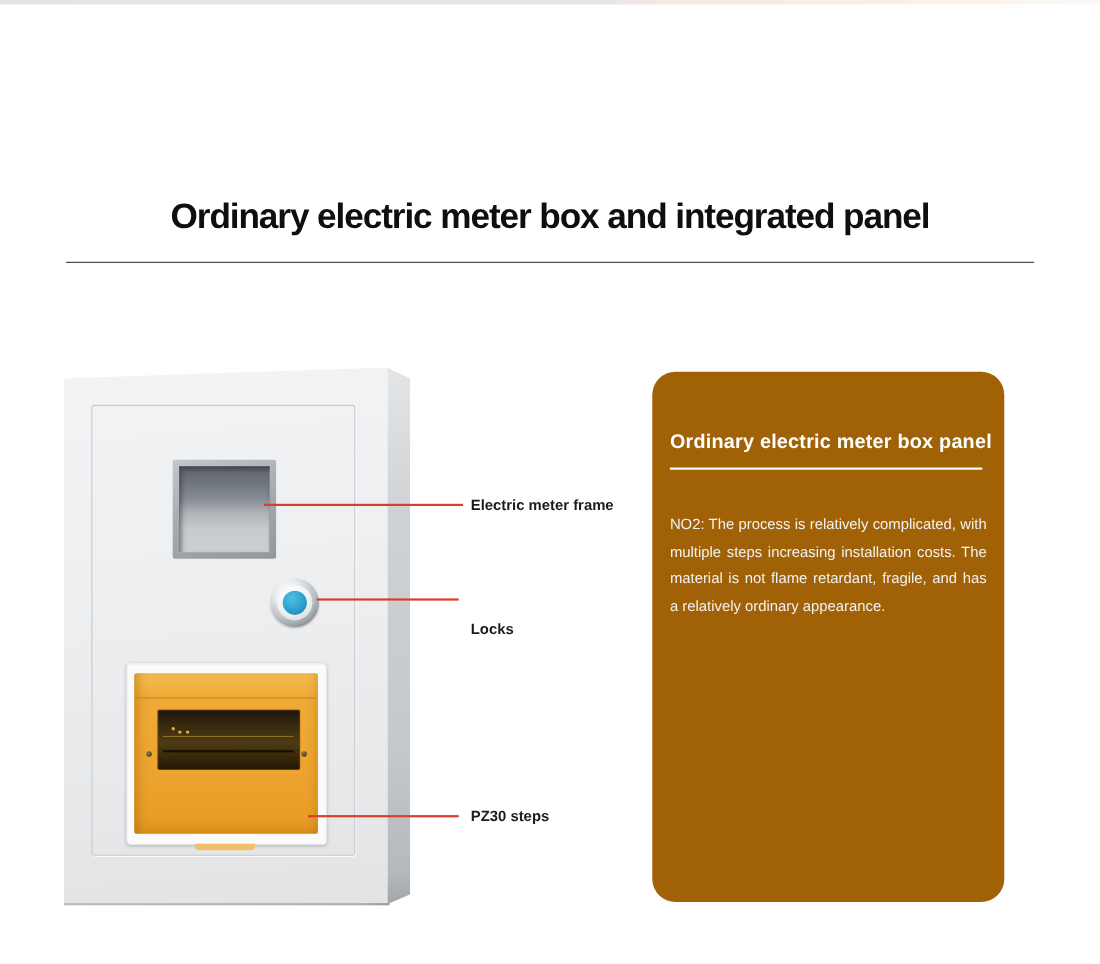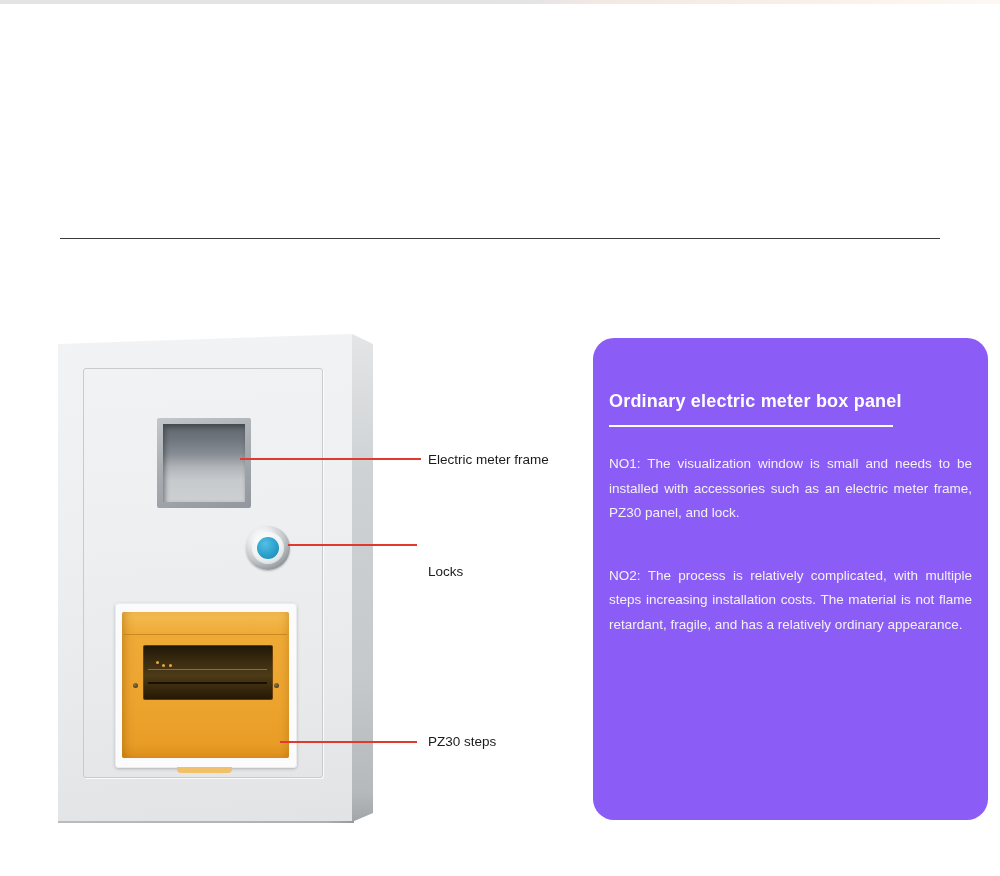--- a/index.html
+++ b/index.html
@@ -121,31 +121,31 @@
     background: #f0c06a; border-radius: 0 0 4px 4px;
   }
 
   
   .callout-line { position: absolute; height: 2px; background: #e0392e; }
   .callout-line.l1 { left: 240px; top: 458px; width: 181px; }
   .callout-line.l2 { left: 288px; top: 544px; width: 129px; }
   .callout-line.l3 { left: 280px; top: 741px; width: 137px; }
   .callout-label {
     position: absolute; left: 428px;
-    font-size: 13.5px; font-weight: normal; color: #1b1b1b;
+    font-size: 13.5px; font-weight: bold; color: #1b1b1b;
     white-space: nowrap;
   }
   .callout-label.c1 { top: 452px; }
   .callout-label.c2 { top: 564px; }
   .callout-label.c3 { top: 734px; }
 
   
   .info-panel {
-    position: absolute; left: 593px; top: 338px; width: 395px; height: 482px;
-    background: #8b5cf6; border-radius: 21px;
+    position: absolute; left: 593px; top: 338px; width: 320px; height: 482px;
+    background: #a16207; border-radius: 21px;
     padding: 0 16px; box-sizing: border-box;
     color: #f2f2f2;
   }
   .info-heading {
     margin: 53px 0 0 0;
     font-size: 18px; font-weight: bold; color: #ffffff;
     letter-spacing: 0.2px; white-space: nowrap;
   }
   .info-underline { margin-top: 13px; width: 284px; height: 2px; background: #ffffff; }
   .info-paragraph {
@@ -155,20 +155,21 @@
   }
   .info-paragraph.second { margin-top: 38px; }
 </style>
 </head>
 <body>
 
 <div class="canvas">
 
   <div class="top-strip"></div>
 
+  <div class="page-title">Ordinary electric meter box and integrated panel</div>
   <div class="title-divider"></div>
 
   <div class="meter-box">
     <div class="side-face"></div>
     <div class="front-face">
       <div class="door-seam"></div>
 
       <div class="meter-window">
         <div class="meter-glass"></div>
       </div>
@@ -201,17 +202,16 @@
   <div class="callout-line l2"></div>
   <div class="callout-line l3"></div>
 
   <div class="callout-label c1">Electric meter frame</div>
   <div class="callout-label c2">Locks</div>
   <div class="callout-label c3">PZ30 steps</div>
 
   <div class="info-panel">
     <h2 class="info-heading">Ordinary electric meter box panel</h2>
     <div class="info-underline"></div>
-    <p class="info-paragraph">NO1: The visualization window is small and needs to be installed with accessories such as an electric meter frame, PZ30 panel, and lock.</p>
     <p class="info-paragraph second">NO2: The process is relatively complicated, with multiple steps increasing installation costs. The material is not flame retardant, fragile, and has a relatively ordinary appearance.</p>
   </div>
 
 </div>
 
 </body></html>

